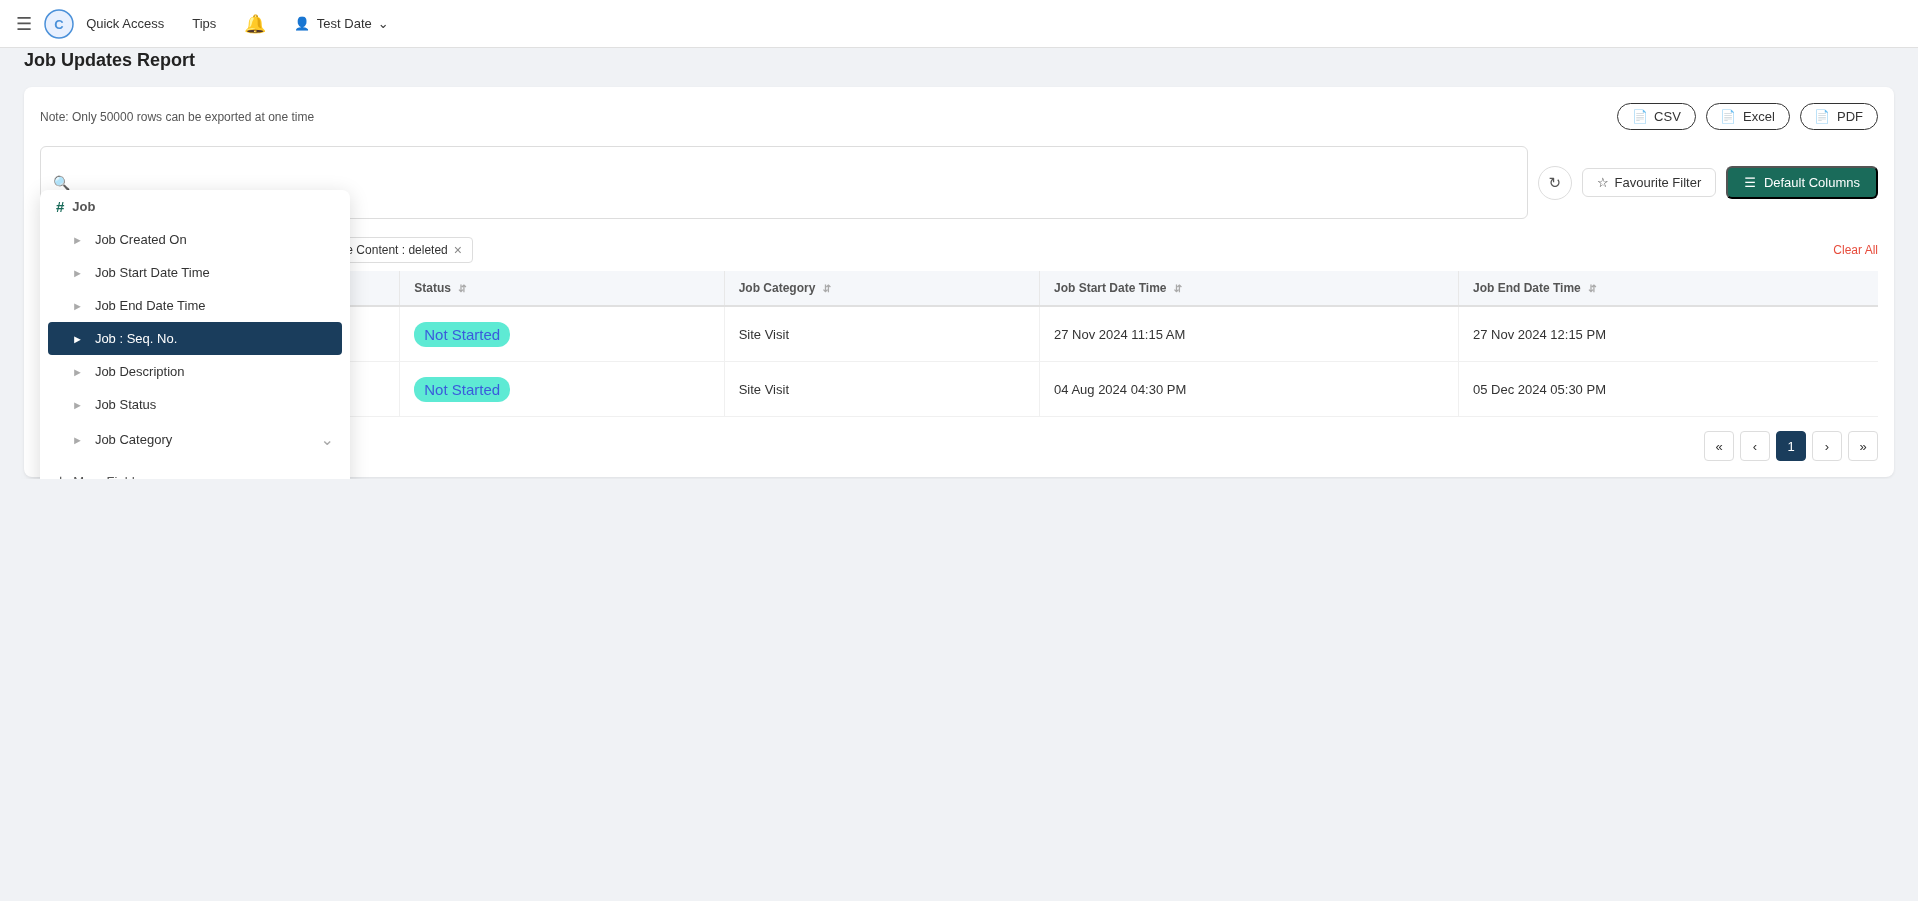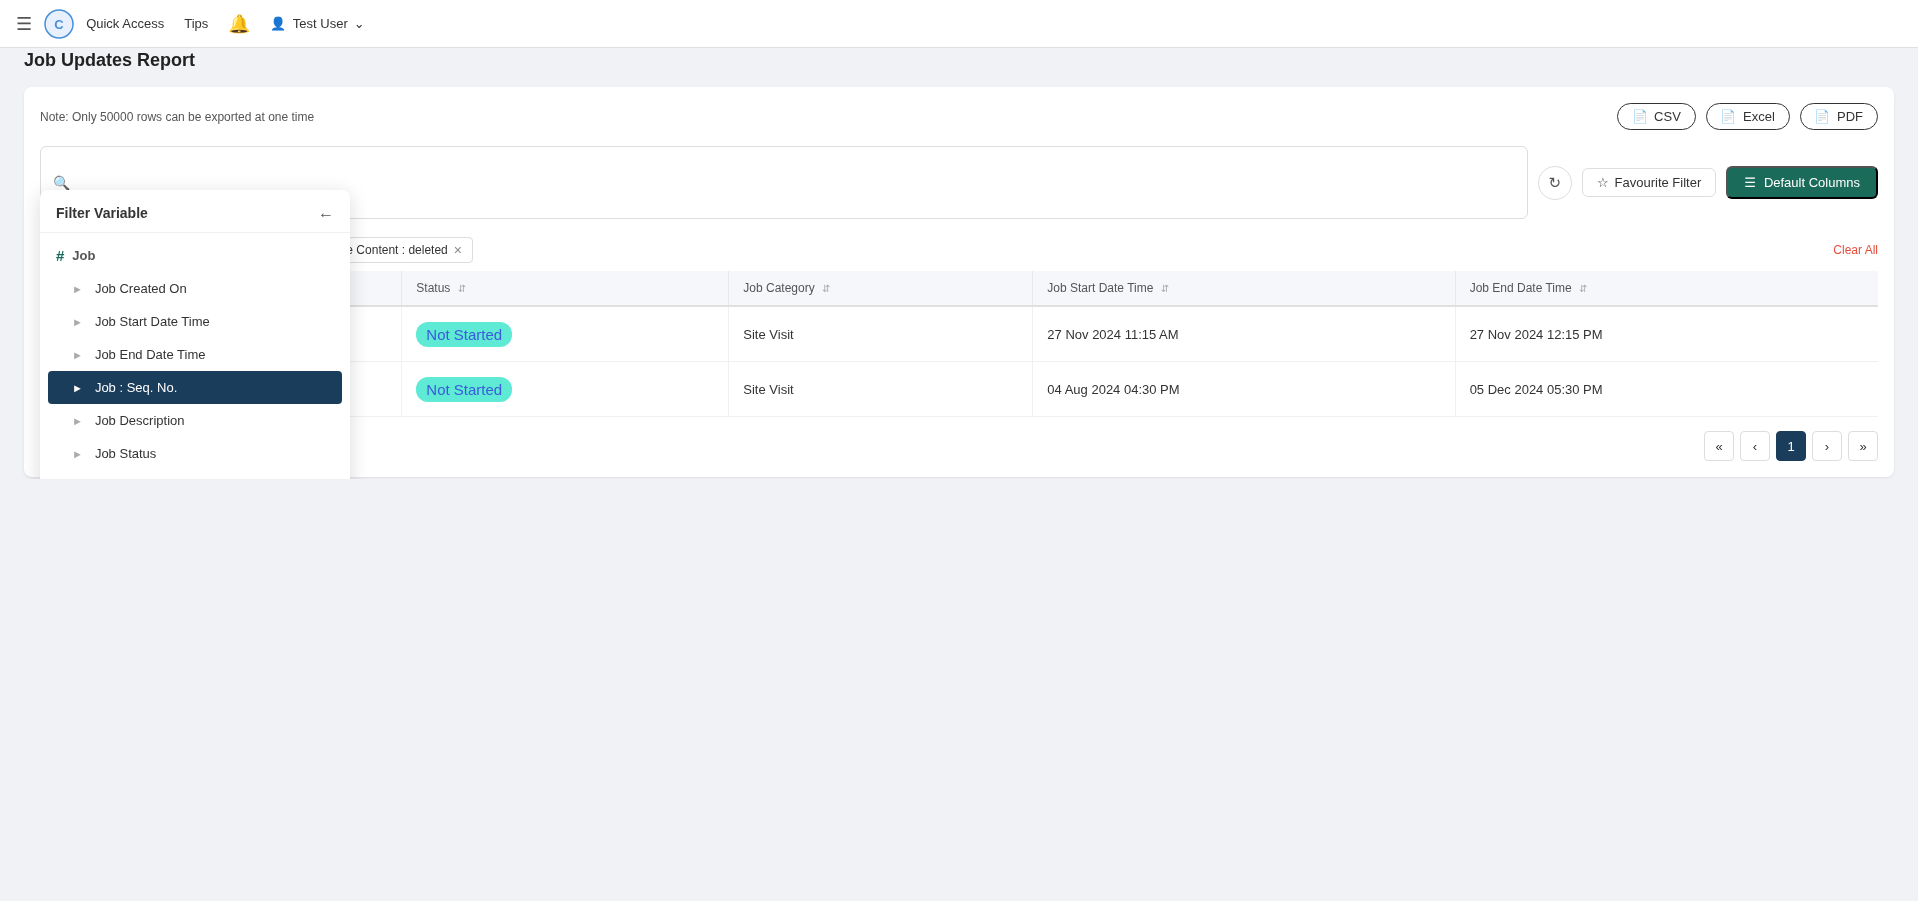--- a/index.html
+++ b/index.html
@@ -7,21 +7,21 @@
 
     
     .top-nav {
       display: flex; align-items: center; background: #fff;
       height: 48px; padding: 0 16px; border-bottom: 1px solid #e0e0e0;
       position: relative; z-index: 100;
     }
     .top-nav .hamburger { font-size: 18px; cursor: pointer; margin-right: 12px; color: #555; }
     .top-nav .logo { width: 30px; height: 30px; margin-right: 12px; }
     .top-nav .tagline { font-size: 12px; color: #888; flex: 1; }
-    .top-nav .nav-right { display: flex; align-items: center; gap: 20px; }
+    .top-nav .nav-right { display: flex; align-items: center; gap: 28px; }
     .top-nav .quick-access { font-size: 13px; color: #333; cursor: pointer; }
     .top-nav .tips { font-size: 13px; color: #333; cursor: pointer; }
     .top-nav .bell-icon { font-size: 18px; color: #555; cursor: pointer; }
     .top-nav .user-menu { display: flex; align-items: center; gap: 6px; cursor: pointer; font-size: 13px; }
 
     
     .page-content { padding: 2px 24px; }
     .page-title { font-size: 18px; font-weight: bold; color: #222; margin-bottom: 16px; }
 
     
@@ -51,21 +51,21 @@
     
     .active-filters { display: flex; align-items: center; gap: 8px; margin-bottom: 0; padding: 8px 0; flex-wrap: wrap; }
     .filter-tag { display: flex; align-items: center; gap: 6px; background: #fff; border: 1px solid #ddd; border-radius: 4px; padding: 4px 10px; font-size: 12px; color: #333; }
     .filter-tag .close { cursor: pointer; color: #888; font-size: 14px; }
     .clear-all { color: #e74c3c; font-size: 12px; font-weight: 500; cursor: pointer; margin-left: auto; }
 
     
     .table-wrapper { overflow-x: auto; position: relative; }
     table { width: 100%; border-collapse: collapse; background: #fff; }
     thead tr { background: #f5f7fa; border-bottom: 2px solid #e0e0e0; }
-    thead th { padding: 10px 14px; text-align: left; font-weight: 400; font-size: 12px; color: #555; white-space: nowrap; border-right: 1px solid #e8e8e8; }
+    thead th { padding: 10px 14px; text-align: left; font-weight: 700; font-size: 12px; color: #555; white-space: nowrap; border-right: 1px solid #e8e8e8; }
     thead th:last-child { border-right: none; }
     .sort-icon { color: #aaa; margin-left: 4px; font-size: 10px; }
     tbody tr { border-bottom: 1px solid #f0f0f0; }
     tbody td { padding: 10px 14px; font-size: 13px; color: #333; border-right: 1px solid #f0f0f0; vertical-align: middle; }
     tbody td:last-child { border-right: none; }
     .status-badge { background: #5eead4; color: #3b5bdb; padding: 4px 10px; border-radius: 12px; font-size: 15px; font-weight: 500; white-space: nowrap; }
     .row-icon { color: #e74c3c; font-size: 15px; margin-right: 4px; }
     .edit-icon { color: #888; font-size: 14px; cursor: pointer; }
 
     
@@ -119,21 +119,21 @@
   <svg class="logo" viewBox="0 0 30 30">
     <circle cx="15" cy="15" r="14" fill="#e8f0fe" stroke="#4a90d9" stroke-width="1.5"></circle>
     <text x="15" y="20" text-anchor="middle" font-size="13" font-weight="bold" fill="#4a90d9">C</text>
   </svg>
   <div class="nav-right">
     <span class="quick-access">Quick Access</span>
     <span class="tips">Tips</span>
     <span class="bell-icon">🔔</span>
     <div class="user-menu">
       <span>👤</span>
-      <span>Test User</span>
+      <span>Test Date</span>
       <span>⌄</span>
     </div>
   </div>
 </div>
 
 <div class="page-content">
   <div class="page-title">Job Updates Report</div>
 
   <div class="report-card">
 
@@ -164,24 +164,20 @@
       <button class="fav-filter-btn">
         <span>☆</span>
         <span>Favourite Filter</span>
       </button>
       <button class="default-columns-btn">
         <span>☰</span>
         <span>Default Columns</span>
       </button>
 
       <div class="filter-dropdown">
-        <div class="filter-dropdown-header">
-          <span>Filter Variable</span>
-          <span class="back-btn">←</span>
-        </div>
         <div class="filter-section-header">
           <span class="hash">#</span>
           <span>Job</span>
         </div>
         <div class="filter-item-scroll">
           <div class="filter-item">
             <span class="chevron">►</span>
             <span>Job Created On</span>
           </div>
           <div class="filter-item">

